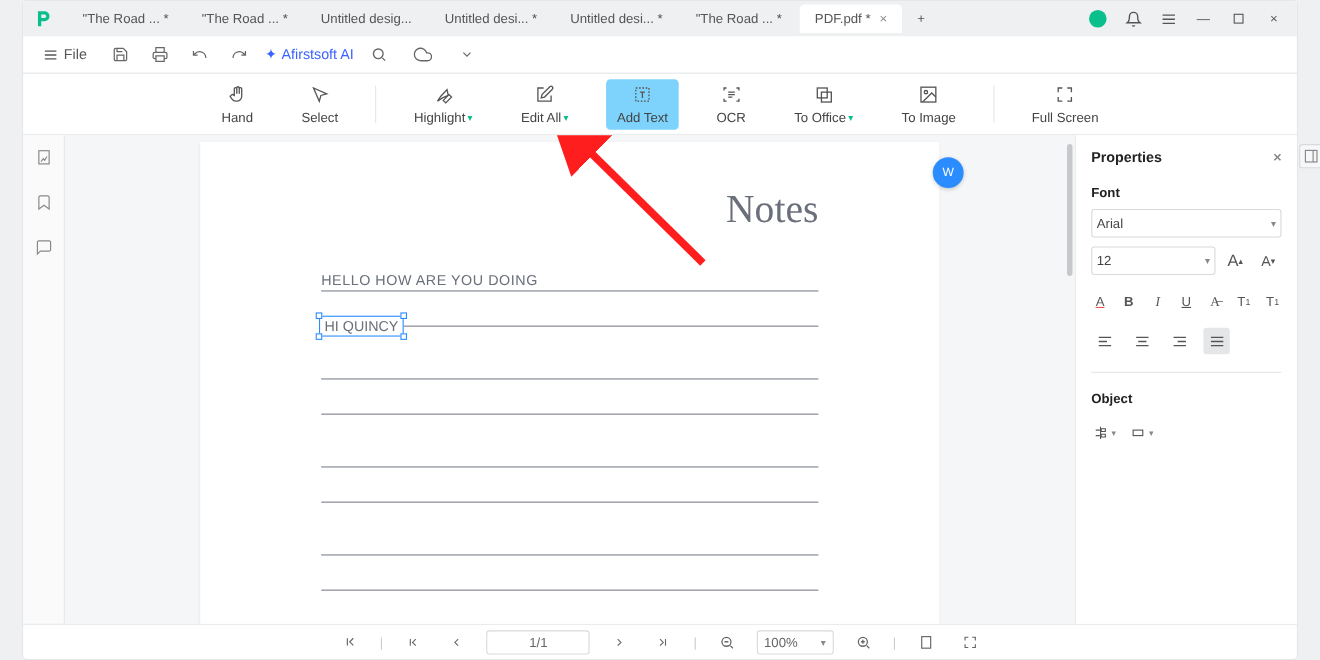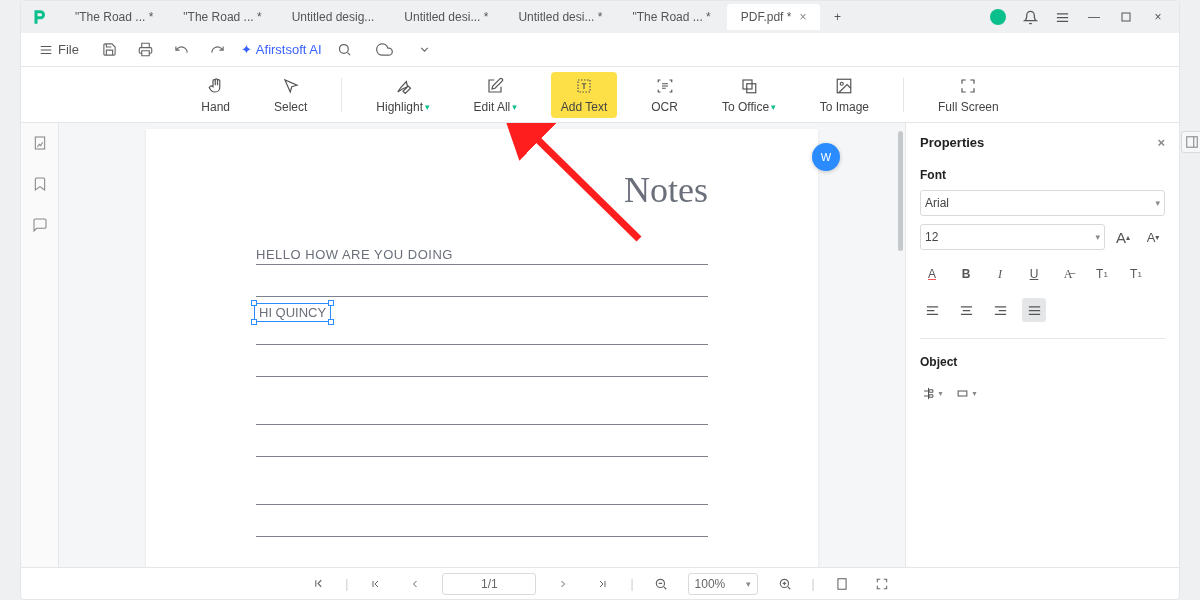--- a/index.html
+++ b/index.html
@@ -19,39 +19,39 @@
   .file-btn { display: flex; align-items: center; gap: 5px; padding: 4px 8px; font-size: 13px; }
   .qbtn { width: 26px; height: 26px; display: flex; align-items: center; justify-content: center; color: #666; }
   .menubar-center { flex: 1; display: flex; justify-content: center; gap: 22px; align-items: center; }
   .menu-item { font-size: 13px; color: #555; padding: 6px 2px; cursor: pointer; }
   .menu-item.active { color: #0abf8c; border-bottom: 2px solid #0abf8c; }
   .ai-link { color: #3a62ff; display: flex; align-items: center; gap: 4px; font-size: 13px; }
   .right-menu { display: flex; align-items: center; gap: 14px; color: #666; }
   
   .ribbon { height: 56px; display: flex; align-items: center; justify-content: center; gap: 24px; border-bottom: 1px solid #e4e6e8; }
   .ribbon-btn { display: flex; flex-direction: column; align-items: center; gap: 4px; padding: 4px 10px; border-radius: 4px; font-size: 12px; color: #444; cursor: pointer; min-width: 46px; }
-  .ribbon-btn.active { background: #fde047; }
+  .ribbon-btn.active { background: #7dd3fc; }
   .ribbon-btn .ic { width: 20px; height: 20px; display: flex; align-items: center; justify-content: center; color: #555; }
   .rib-sep { width: 1px; height: 34px; background: #e4e6e8; }
   .caret { font-size: 9px; color: #0abf8c; margin-left: 2px; }
   .label-row { display: flex; align-items: center; }
   
   .workspace { flex: 1; display: flex; min-height: 0; }
   .left-rail { width: 38px; background: #fafafa; border-right: 1px solid #e4e6e8; display: flex; flex-direction: column; align-items: center; padding-top: 12px; gap: 22px; color: #888; }
   .canvas-wrap { flex: 1; background: #f5f6f7; position: relative; overflow: hidden; display: flex; justify-content: center; }
   .page { width: 672px; background: #fff; margin-top: 6px; height: 480px; box-shadow: 0 1px 3px rgba(0,0,0,.08); padding: 40px 110px 20px 110px; position: relative; }
   .notes-title { font-family: 'Brush Script MT', cursive; font-size: 36px; color: #6a6f7a; text-align: right; margin-bottom: 30px; }
   .line { border-bottom: 1px solid #7c818b; height: 24px; margin-bottom: 8px; display: flex; align-items: flex-end; padding-bottom: 2px; font-size: 13px; color: #6a6f7a; letter-spacing: .5px; }
-  .editing-box { position: absolute; left: 108px; top: 174px; border: 1px solid #2a8cff; padding: 1px 4px; font-size: 13px; color: #6a6f7a; background: #fff; }
+  .editing-box { position: absolute; left: 108px; top: 158px; border: 1px solid #2a8cff; padding: 1px 4px; font-size: 13px; color: #6a6f7a; background: #fff; }
   .handle { position: absolute; width: 6px; height: 6px; border: 1px solid #2a8cff; background: #fff; }
   .float-badge { position: absolute; top: 14px; right: -22px; width: 28px; height: 28px; border-radius: 50%; background: #2a8cff; color: #fff; display: flex; align-items: center; justify-content: center; box-shadow: 0 1px 4px rgba(0,0,0,.2); font-size: 11px; }
   .scroll-ind { position: absolute; right: 2px; top: 8px; width: 5px; height: 120px; background: #c6c9cc; border-radius: 3px; }
   .arrow-annot { position: absolute; pointer-events: none; }
   
-  .props { width: 274px; border-left: 1px solid #e4e6e8; background: #fff; padding: 12px 14px; position: relative; }
+  .props { width: 202px; border-left: 1px solid #e4e6e8; background: #fff; padding: 12px 14px; position: relative; }
   .props h3 { font-size: 13px; font-weight: 600; color: #222; margin-bottom: 18px; display: flex; justify-content: space-between; align-items: center; }
   .sect-title { font-size: 12px; font-weight: 600; color: #222; margin: 12px 0 8px; }
   .select-like { border: 1px solid #d8dadc; border-radius: 3px; padding: 5px 4px; font-size: 12px; color: #444; display: flex; justify-content: space-between; align-items: center; }
   .size-row { display: flex; gap: 6px; align-items: center; margin-top: 8px; }
   .size-row .select-like { flex: 1; }
   .icon-btn { width: 24px; height: 24px; display: flex; align-items: center; justify-content: center; color: #555; border-radius: 3px; }
   .icon-row { display: flex; gap: 10px; margin-top: 12px; align-items: center; color: #555; }
   .icon-row.align .icon-btn.active { background: #e4e6e8; }
   .hr { border: none; border-top: 1px solid #e4e6e8; margin: 16px 0; }
   .right-float { position: absolute; right: -24px; top: 8px; width: 22px; height: 22px; border: 1px solid #d8dadc; border-radius: 3px; background: #f6f7f8; display: flex; align-items: center; justify-content: center; }

